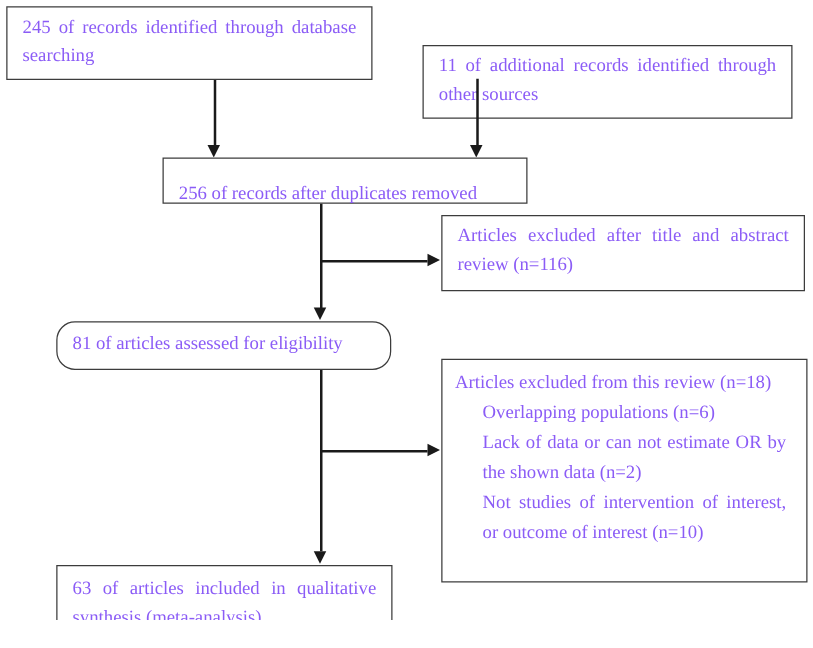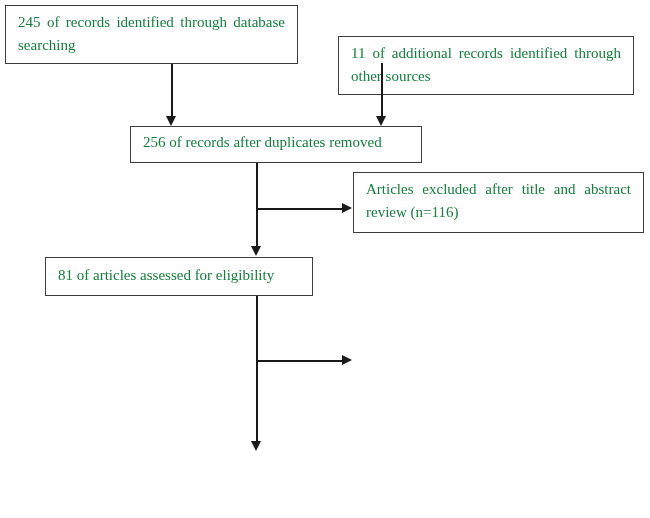--- a/index.html
+++ b/index.html
@@ -6,21 +6,21 @@
     margin: 0;
     padding: 0;
     background: #ffffff;
   }
   .canvas {
     position: relative;
     width: 650px;
     height: 496px;
     background: #ffffff;
     font-family: "Liberation Serif", "DejaVu Serif", serif;
-    color: #15803d;
+    color: #8b5cf6;
     overflow: hidden;
   }
   .box {
     position: absolute;
     box-sizing: border-box;
     background: #ffffff;
     border: 1.6px solid #3c3c3c;
     font-size: 15px;
     line-height: 1.55;
     padding: 5px 12px;
@@ -48,23 +48,23 @@
     position: absolute;
     width: 0;
     height: 0;
     border-top: 5.5px solid transparent;
     border-bottom: 5.5px solid transparent;
     border-left: 10px solid #1a1a1a;
   }
   
   #box-identified-database   { left: 5px;   top: 5px;   width: 293px; height: 59px; }
   #box-identified-other      { left: 338px; top: 4px;   width: 296px; height: 59px; margin-top: 32px; }
-  #box-after-duplicates      { left: 130px; top: 126px; width: 292px; height: 37px; padding-top: 4px; }
+  #box-after-duplicates      { left: 130px; top: 126px; width: 292px; height: 37px; padding-top: 17px; }
   #box-excluded-title        { left: 353px; top: 172px; width: 291px; height: 61px; }
-  #box-assessed-eligibility  { left: 45px;  top: 257px; width: 268px; height: 39px; padding-top: 6px; }
+  #box-assessed-eligibility  { left: 45px;  top: 257px; width: 268px; height: 39px; padding-top: 6px; border-radius: 15px; }
   #box-excluded-review       { left: 353px; top: 287px; width: 293px; height: 179px; padding: 6px 10px; line-height: 1.6; }
   #box-included-synthesis    { left: 45px;  top: 452px; width: 269px; height: 61px; padding-top: 7px; }
 
   #box-excluded-review .review-title { text-align: justify; padding-right: 12px; }
   #box-excluded-review .review-item  { margin-left: 22px; padding-right: 6px; text-align: justify; }
 </style>
 </head>
 <body>
 
 <div class="canvas">
@@ -98,15 +98,24 @@
 
   <div class="box" id="box-assessed-eligibility">
     <span>81 of articles assessed for eligibility</span>
   </div>
 
   <div class="vline" style="left:256px; top:296px; height:145px;"></div>
   <div class="hline" style="left:257px; top:360px; width:85px;"></div>
   <div class="arr-right" style="left:342px; top:355px;"></div>
   <div class="arr-down" style="left:251px; top:441px;"></div>
 
+  <div class="box" id="box-excluded-review">
+    <div class="review-title">Articles excluded from this review (n=18)</div>
+    <div class="review-item">Overlapping populations (n=6)</div>
+    <div class="review-item">Lack of data or can not estimate OR by the shown data (n=2)</div>
+    <div class="review-item">Not studies of intervention of interest, or outcome of interest (n=10)</div>
+  </div>
 
+  <div class="box just" id="box-included-synthesis">
+    <span>63 of articles included in qualitative synthesis (meta-analysis)</span>
+  </div>
 
 </div>
 
 </body></html>

